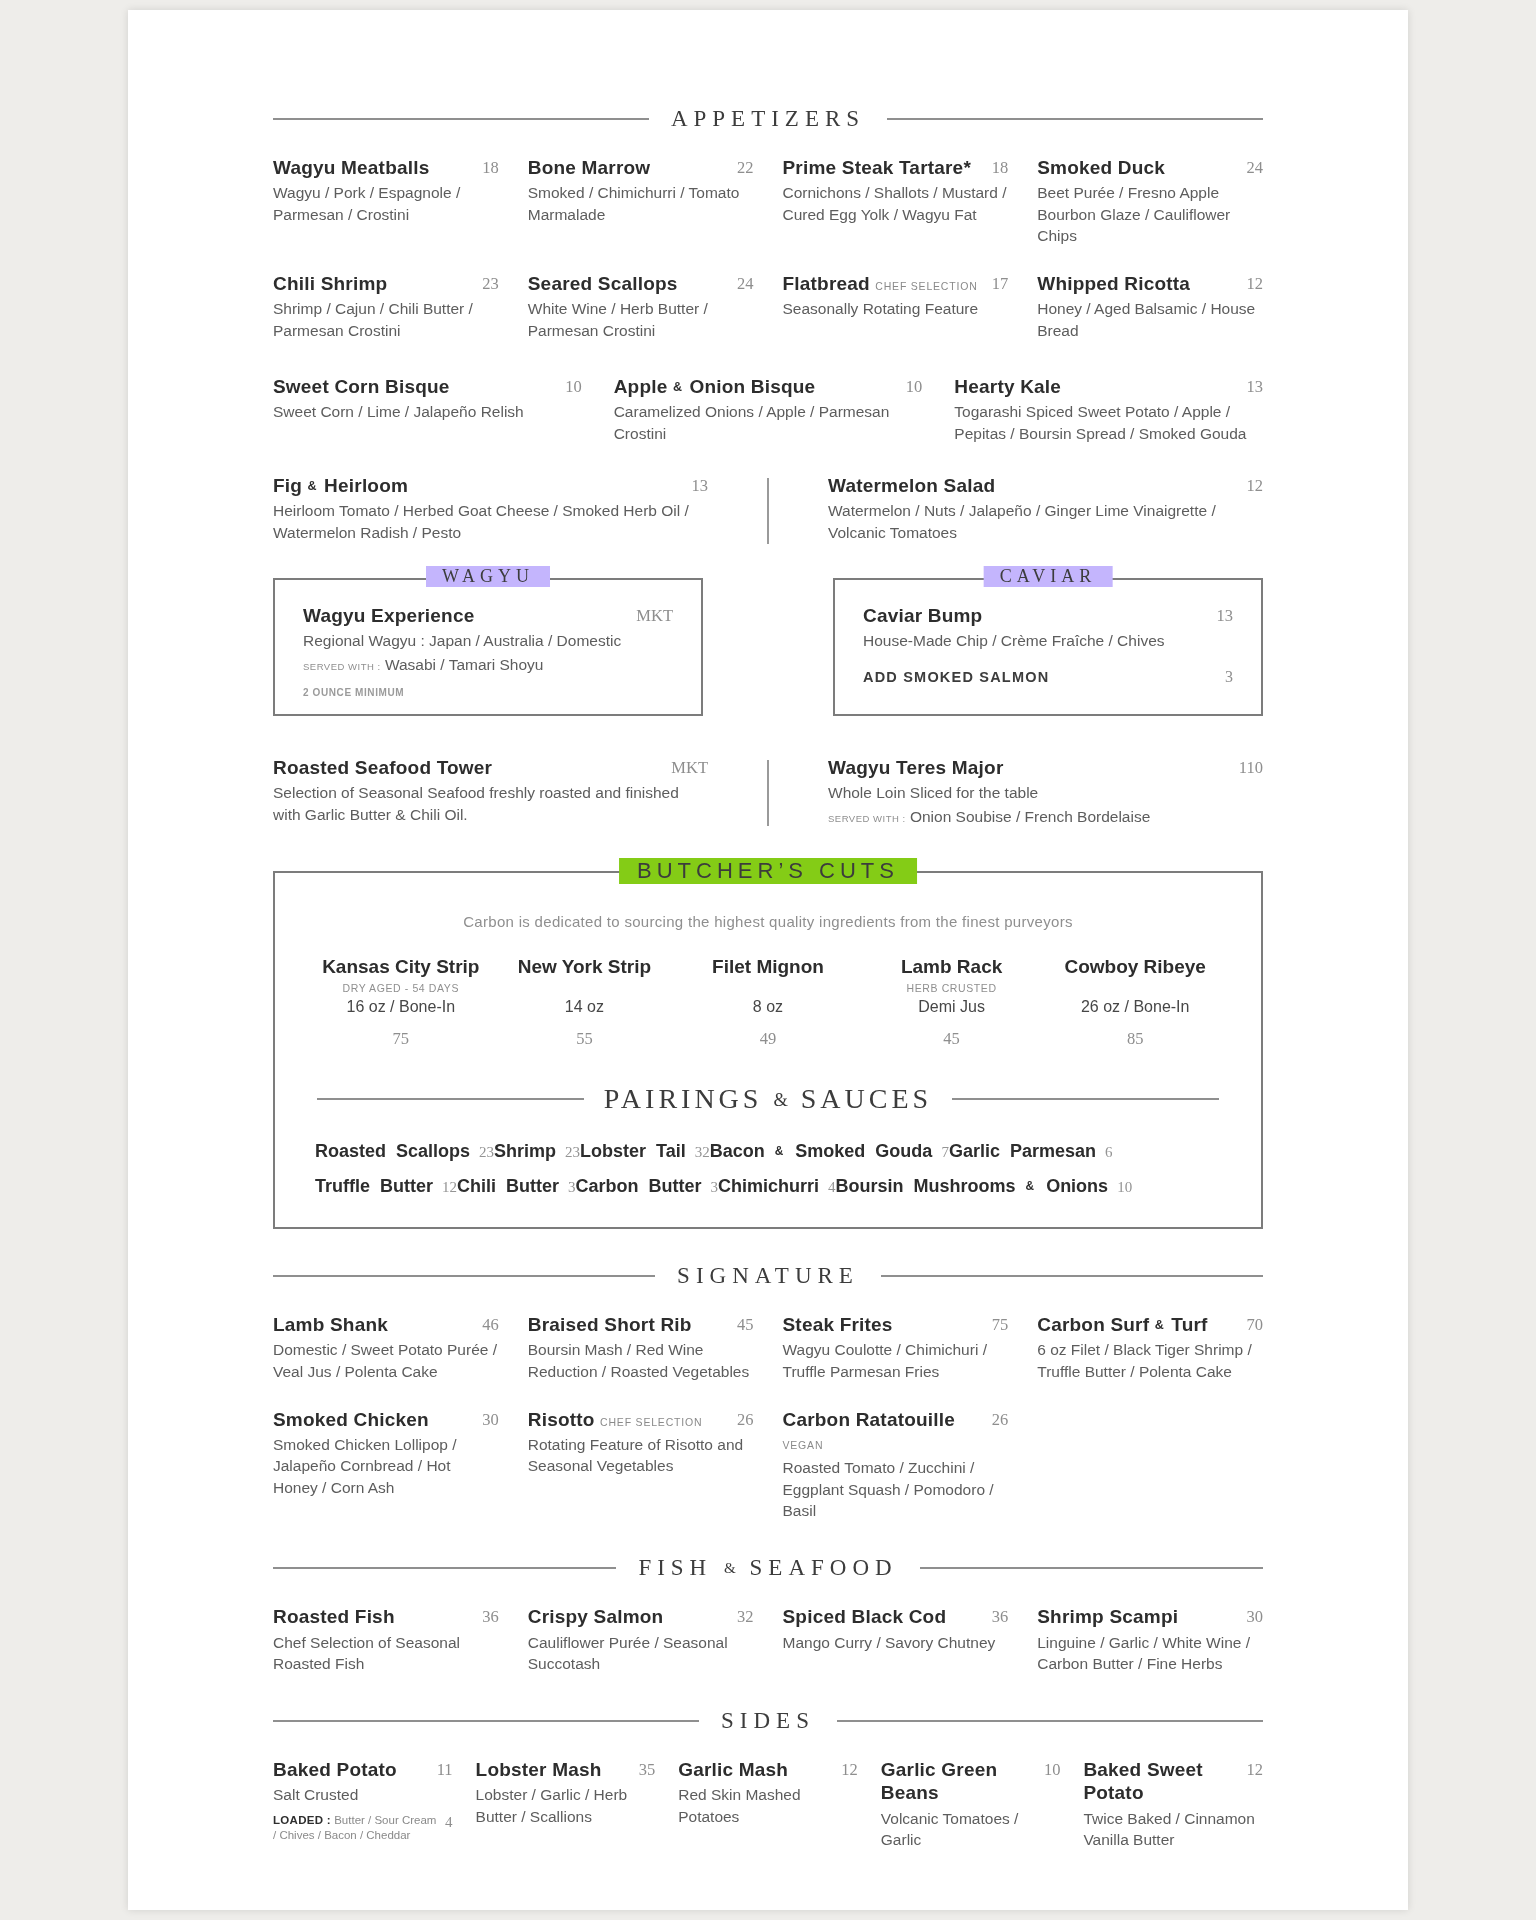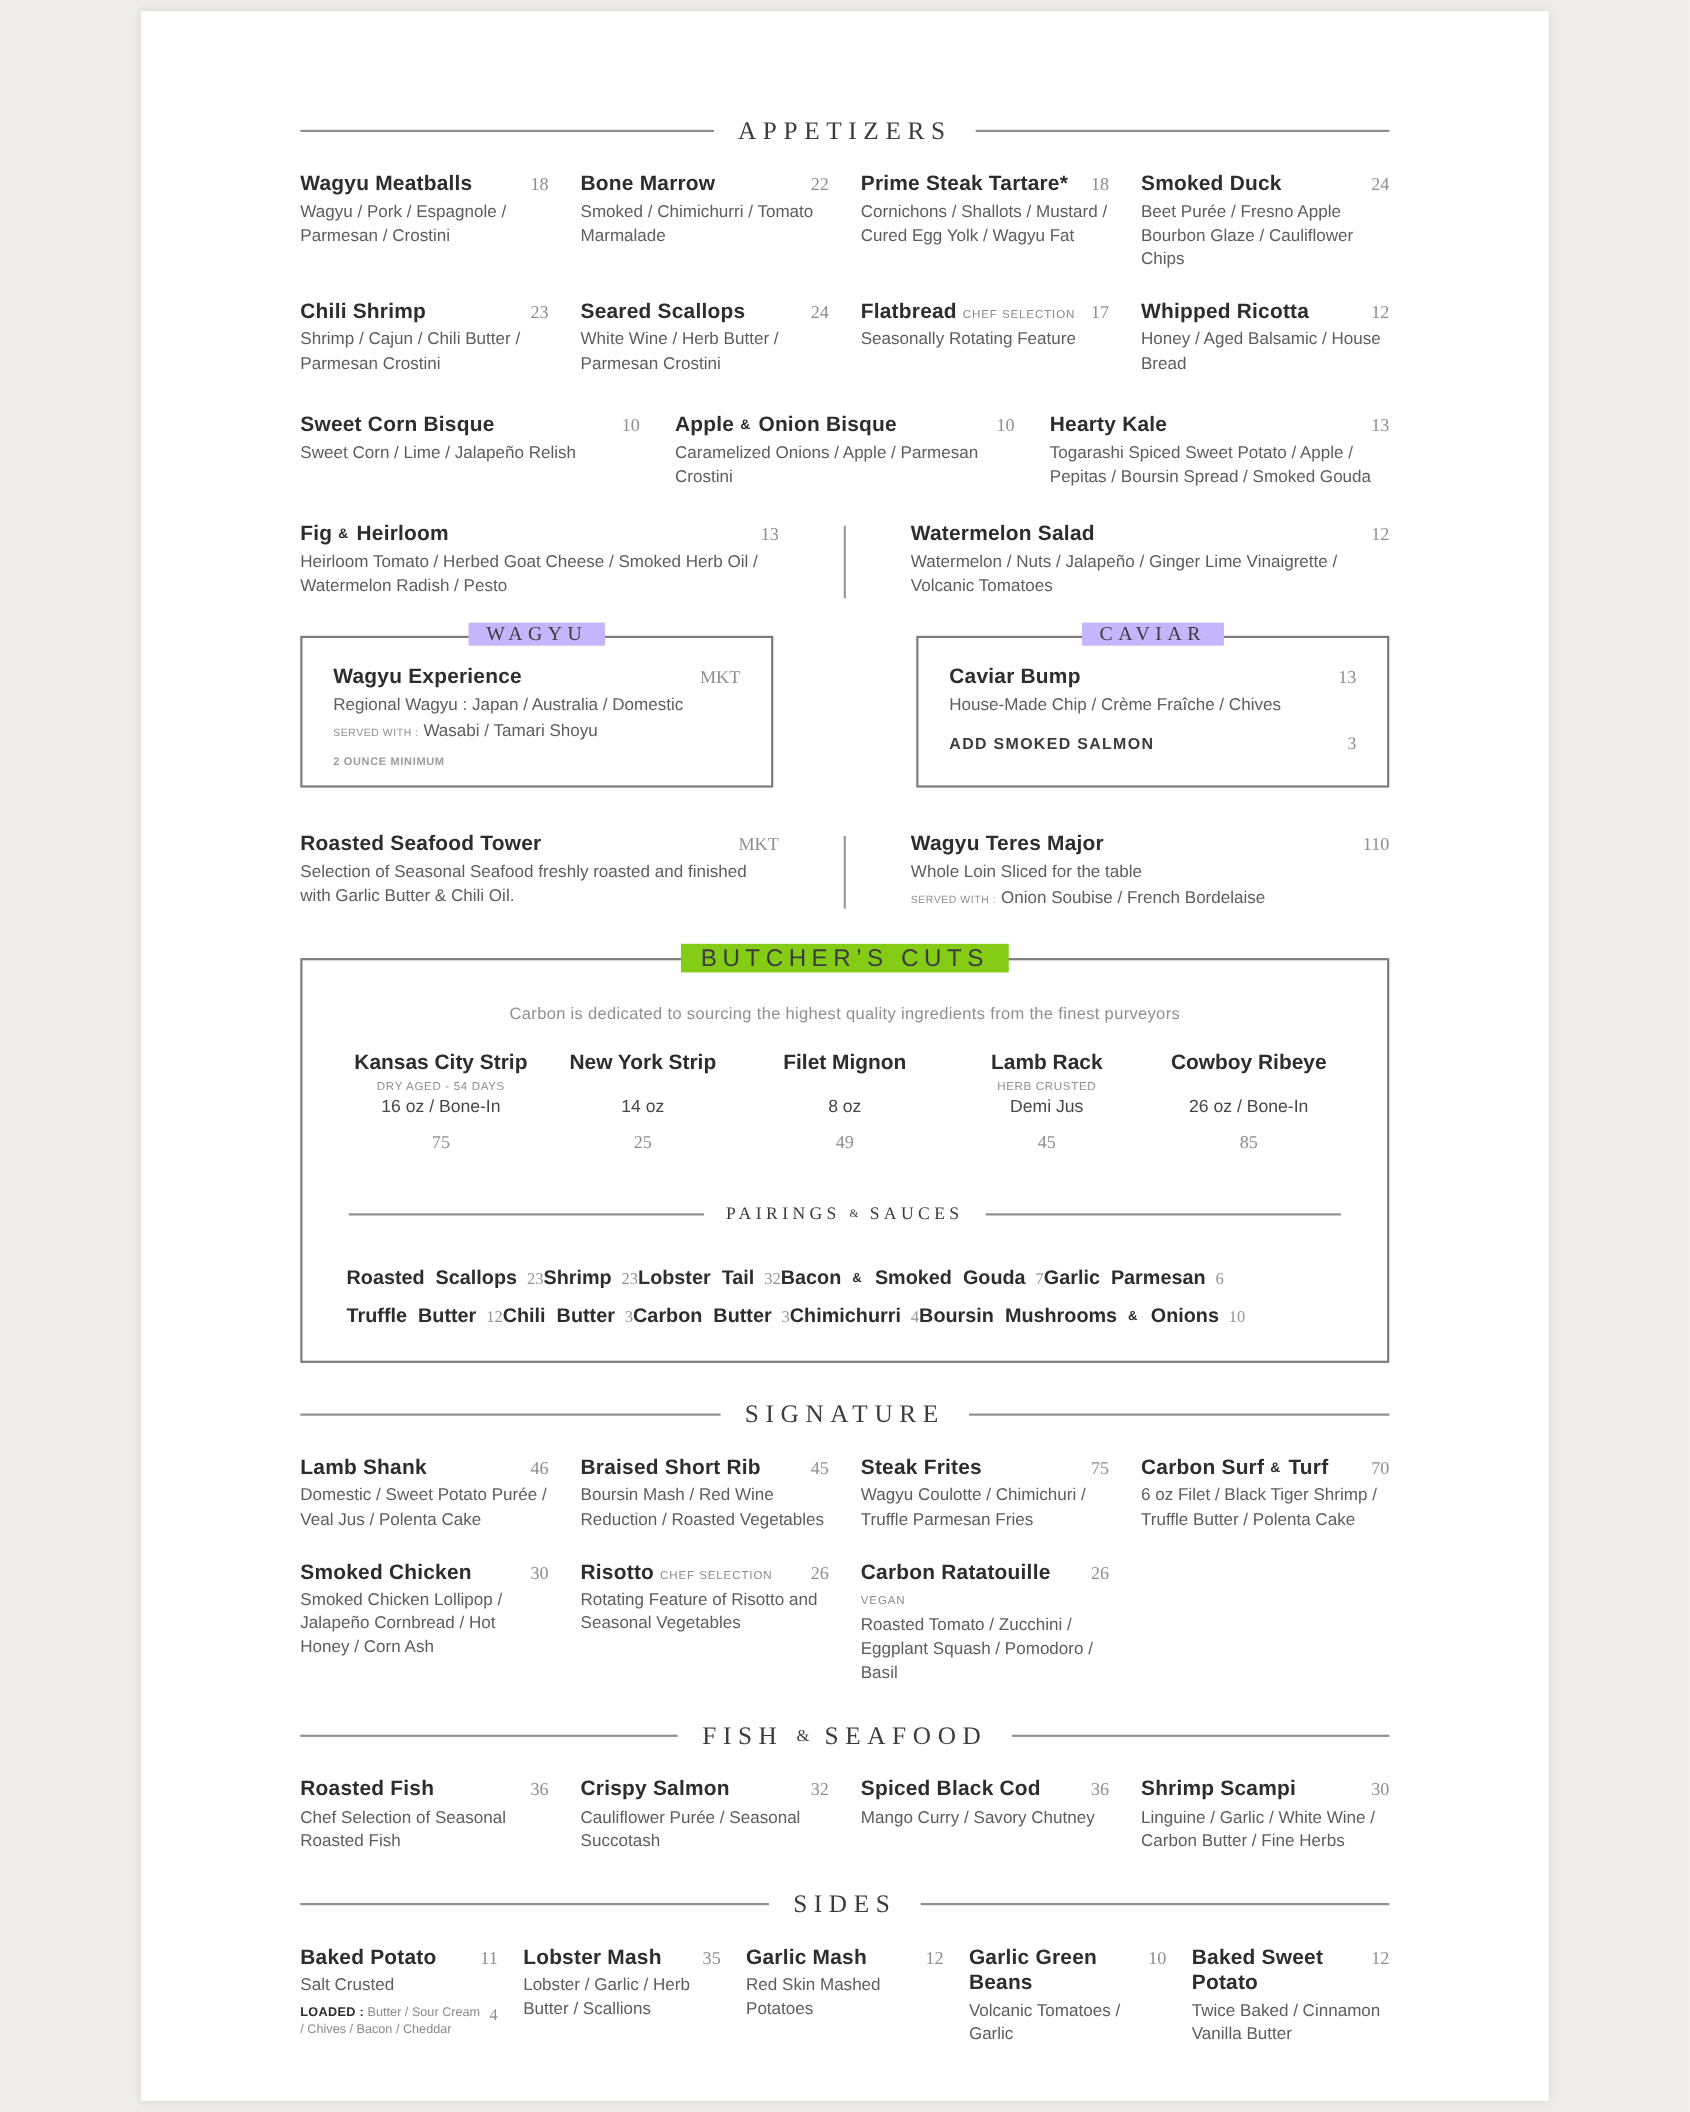--- a/index.html
+++ b/index.html
@@ -56,21 +56,21 @@
   
   .butcher{border:2px solid #7c7c7c;position:relative;padding:40px 34px 30px;margin:44px 0 34px;}
   .tagline{text-align:center;font-size:15px;color:#8f8f8f;letter-spacing:.3px;}
   .cuts{display:grid;grid-template-columns:repeat(5,1fr);margin-top:26px;text-align:center;}
   .cut .cn{font-size:19px;font-weight:700;color:#2d2d2d;}
   .cut .cs{font-size:10.5px;color:#8f8f8f;letter-spacing:.6px;margin-top:4px;min-height:14px;}
   .cut .cz{font-size:16px;color:#474747;margin-top:2px;}
   .cut .cp{font-family:"Liberation Serif","DejaVu Serif",serif;font-size:16.5px;color:#8e8e8e;margin-top:13px;}
   .pair-hd{display:flex;align-items:center;margin:30px 8px 0;}
   .pair-hd .rule{flex:1;height:2px;background:#8f8f8f;}
-  .pair-hd .t{margin:16px 20px;font-family:"Liberation Serif","DejaVu Serif",serif;font-size:16px;letter-spacing:4px;color:#3c3c3c;white-space:nowrap;}
+  .pair-hd .t{margin:4px 20px;font-family:"Liberation Serif","DejaVu Serif",serif;font-size:28px;letter-spacing:4px;color:#3c3c3c;white-space:nowrap;}
   .pair-row{display:flex;margin-top:22px;padding:0 6px;}
   .pair-row + .pair-row{margin-top:14px;}
   .pe{white-space:nowrap;}
   .pe .pn{font-size:18px;font-weight:700;color:#2d2d2d;word-spacing:5px;}
   .pe .pp{font-family:"Liberation Serif","DejaVu Serif",serif;font-size:15px;color:#949494;margin-left:9px;}
   
   .section{margin-top:34px;}
   .section.first{margin-top:0;}
 </style>
 </head>
@@ -249,21 +249,21 @@
       <div class="cut">
         <div class="cn">Kansas City Strip</div>
         <div class="cs">DRY AGED - 54 DAYS</div>
         <div class="cz">16 oz / Bone-In</div>
         <div class="cp">75</div>
       </div>
       <div class="cut">
         <div class="cn">New York Strip</div>
         <div class="cs"></div>
         <div class="cz">14 oz</div>
-        <div class="cp">25</div>
+        <div class="cp">55</div>
       </div>
       <div class="cut">
         <div class="cn">Filet Mignon</div>
         <div class="cs"></div>
         <div class="cz">8 oz</div>
         <div class="cp">49</div>
       </div>
       <div class="cut">
         <div class="cn">Lamb Rack</div>
         <div class="cs">HERB CRUSTED</div>

